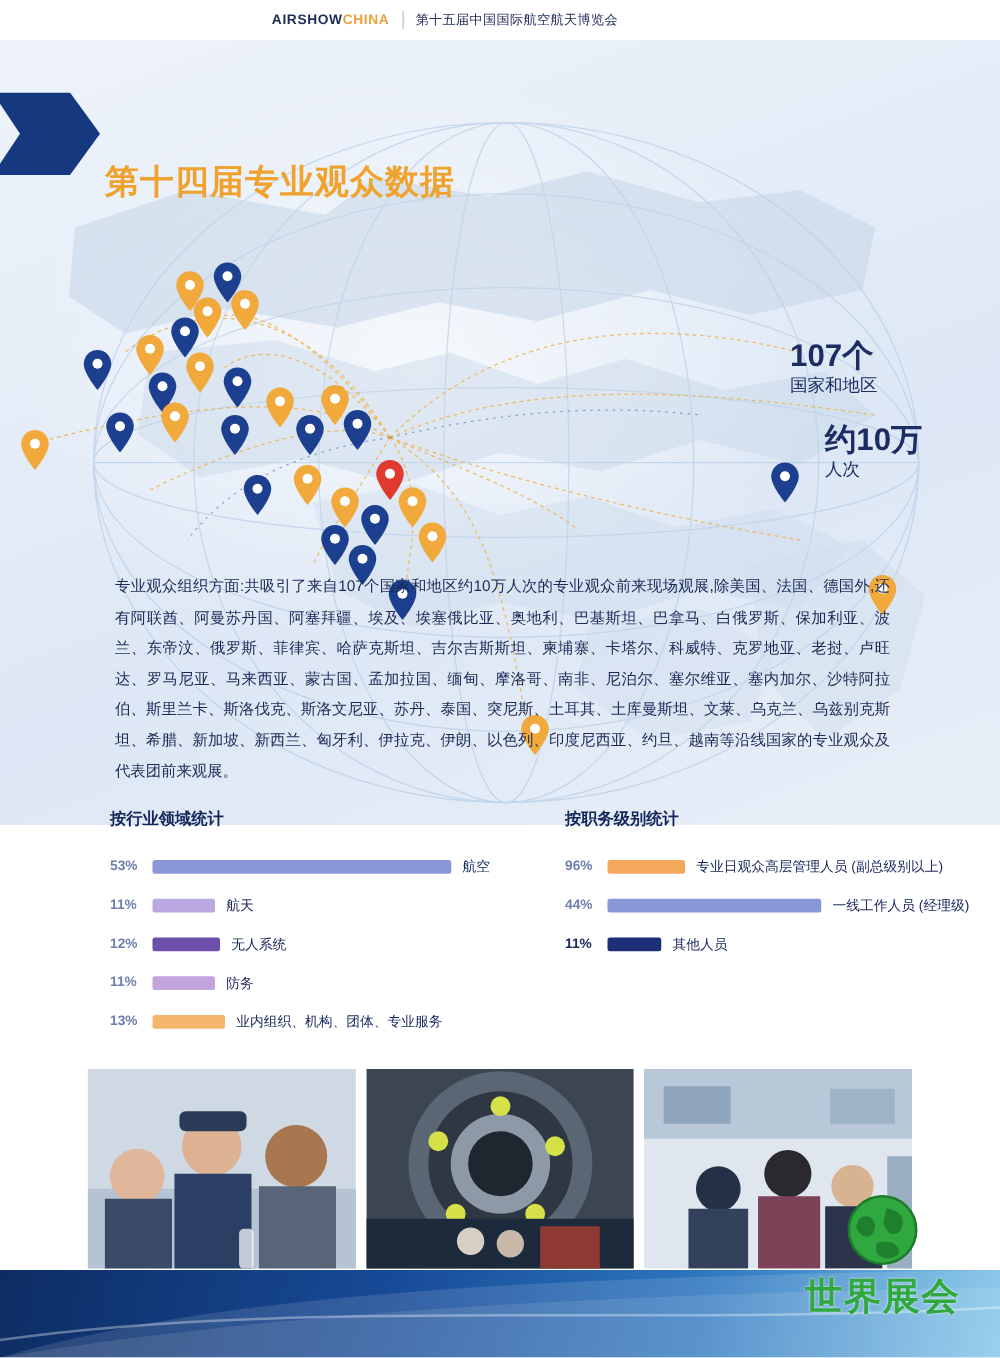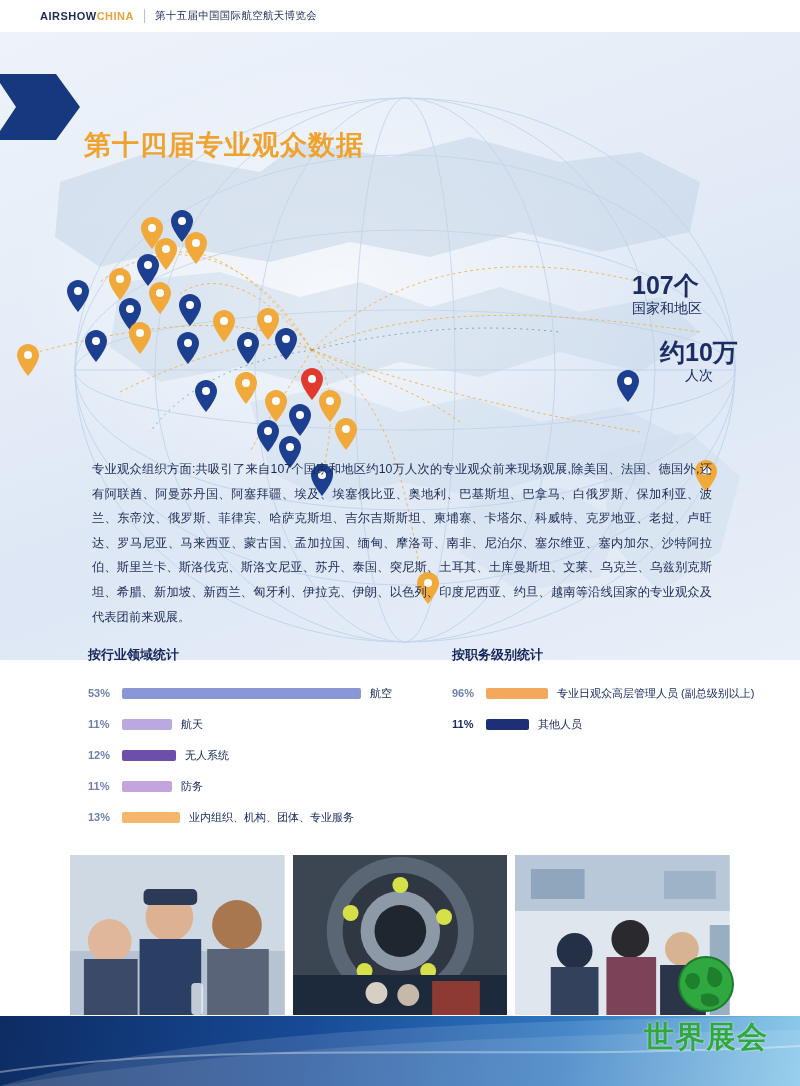--- a/index.html
+++ b/index.html
@@ -6,24 +6,25 @@
   body {
     width: 800px; height: 1086px;
     font-family: "Liberation Sans", sans-serif;
     background: #ffffff;
     position: relative;
     overflow: hidden;
   }
 
   
   .header {
-    position: absolute; top: 0; left: 12px; width: 684px; height: 32px;
+    position: absolute; top: 0; left: 0; width: 684px; height: 32px;
     background: #ffffff;
     display: flex; align-items: center; padding-left: 28px;
     z-index: 40;
+    justify-content: center;
   }
   .logo-airshow {
     font-size: 11px; font-weight: bold; letter-spacing: .5px; color: #1b2b56;
   }
   .logo-china {
     font-size: 11px; font-weight: bold; letter-spacing: .5px; color: #e8a33d;
     margin-left: 0;
   }
   .logo-div {
     width: 1px; height: 14px; background: #b9c0cf; margin: 0 10px;
@@ -54,21 +55,21 @@
   }
   .hero-title {
     position: absolute; left: 84px; top: 48px;
     font-size: 27px; font-weight: bold; color: #f0a22e; letter-spacing: 1px;
     z-index: 8;
     margin-top: 47px;
   }
 
   .stat-block { position: absolute; z-index: 9; color: #14255a; }
   .stat-1 { left: 632px; top: 240px; }
-  .stat-2 { left: 660px; top: 307px; text-align: center; }
+  .stat-2 { left: 660px; top: 307px; }
   .stat-num {
     font-size: 25px; font-weight: bold; color: #1c2d63; line-height: 1.05;
   }
   .stat-lab {
     font-size: 14px; color: #1c2d63; margin-top: 2px;
   }
 
   
   .para {
     position: absolute; left: 92px; top: 425px; width: 620px;
@@ -283,20 +284,25 @@
 
   <div class="chart-col-r">
     <div class="chart-title">按职务级别统计</div>
     <div class="rowlist">
       <div class="brow">
         <span class="bpct">96%</span>
         <span class="bar" style="width:62px;background:#f3a85c"></span>
         <span class="blab">专业日观众高层管理人员 (副总级别以上)</span>
       </div>
       <div class="brow">
+        <span class="bpct">44%</span>
+        <span class="bar" style="width:171px;background:#8a97d6"></span>
+        <span class="blab">一线工作人员 (经理级)</span>
+      </div>
+      <div class="brow">
         <span class="bpct dark">11%</span>
         <span class="bar" style="width:43px;background:#1d2f77"></span>
         <span class="blab">其他人员</span>
       </div>
     </div>
   </div>
 </div>
 
 <div class="photos">
   <div class="photo">

